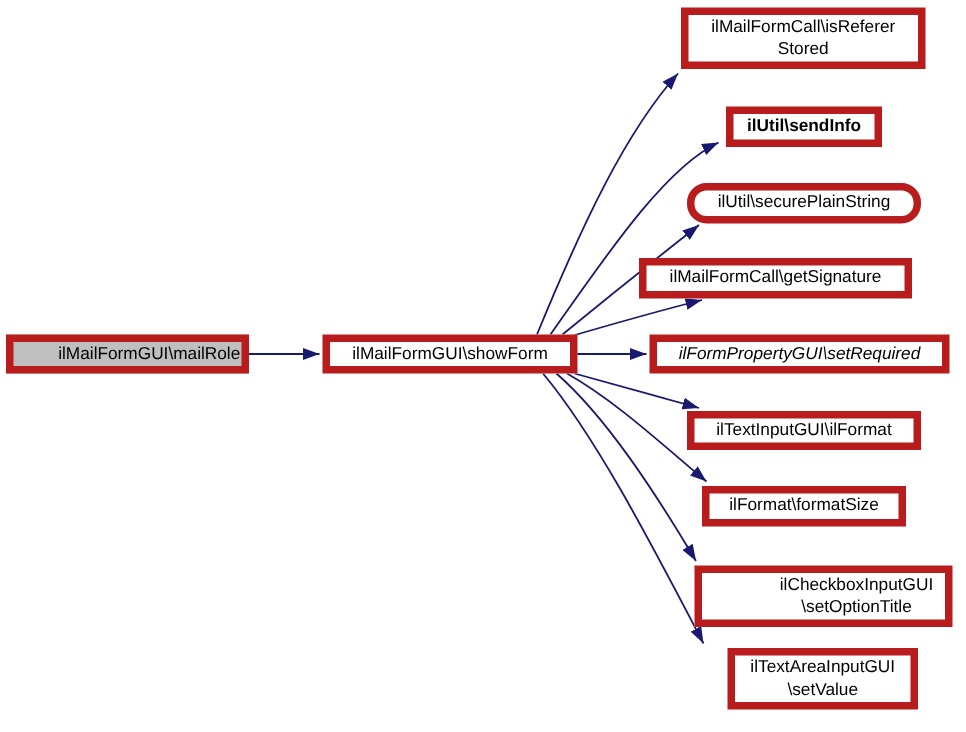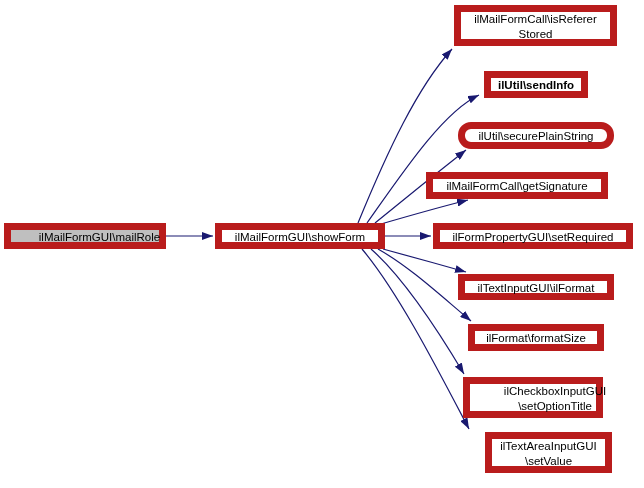--- a/index.html
+++ b/index.html
@@ -19,22 +19,23 @@
     position: absolute;
     left: 0;
     top: 0;
     width: 644px;
     height: 488px;
   }
   .node {
     position: absolute;
     box-sizing: border-box;
     background: #ffffff;
-    border: 7px solid #b91c1c;
+    border: 5px solid #b91c1c;
     display: flex;
+    align-items: center;
     justify-content: center;
     text-align: center;
     font-size: 11.5px;
     line-height: 1.3;
     color: #000000;
     white-space: pre-line;
     cursor: pointer;
   }
   .node.highlight {
     background: #bfbfbf;
@@ -88,33 +89,33 @@
   </div>
 
   <div class="node" style="left:458px; top:122px; width:156px; height:27px;border-radius:13px;">
     <span>ilUtil\securePlainString</span>
   </div>
 
   <div class="node" style="left:426px; top:172px; width:182px; height:27px;">
     <span>ilMailFormCall\getSignature</span>
   </div>
 
-  <div class="node" style="left:433px; top:223px; width:200px; height:26px;">
+  <div class="node" style="left:433px; top:223px; width:200px; height:26px;font-style:italic;">
     <span>ilFormPropertyGUI\setRequired</span>
   </div>
 
   <div class="node" style="left:458px; top:274px; width:156px; height:26px;">
     <span>ilTextInputGUI\ilFormat</span>
   </div>
 
   <div class="node" style="left:468px; top:324px; width:136px; height:27px;">
     <span>ilFormat\formatSize</span>
   </div>
 
-  <div class="node" style="left:463px; top:377px; width:140px; height:41px;padding-left:44px;">
+  <div class="node" style="left:463px; top:377px; width:172px; height:41px;padding-left:44px;">
     <span>ilCheckboxInputGUI
 \setOptionTitle</span>
   </div>
 
   <div class="node" style="left:469px; top:432px; width:127px; height:41px;margin-left:16px;">
     <span>ilTextAreaInputGUI
 \setValue</span>
   </div>
 
 </div>

